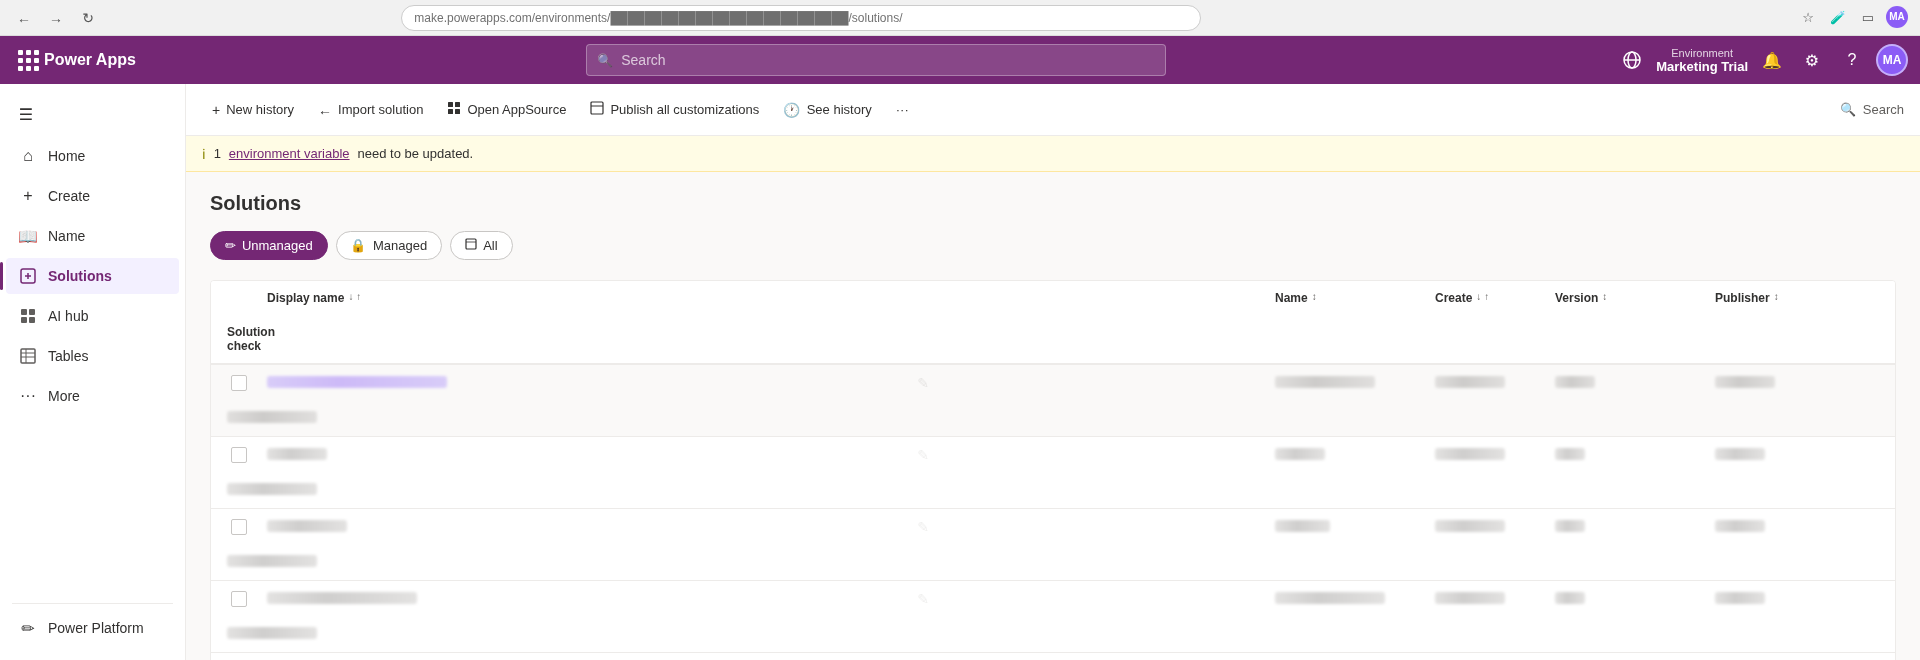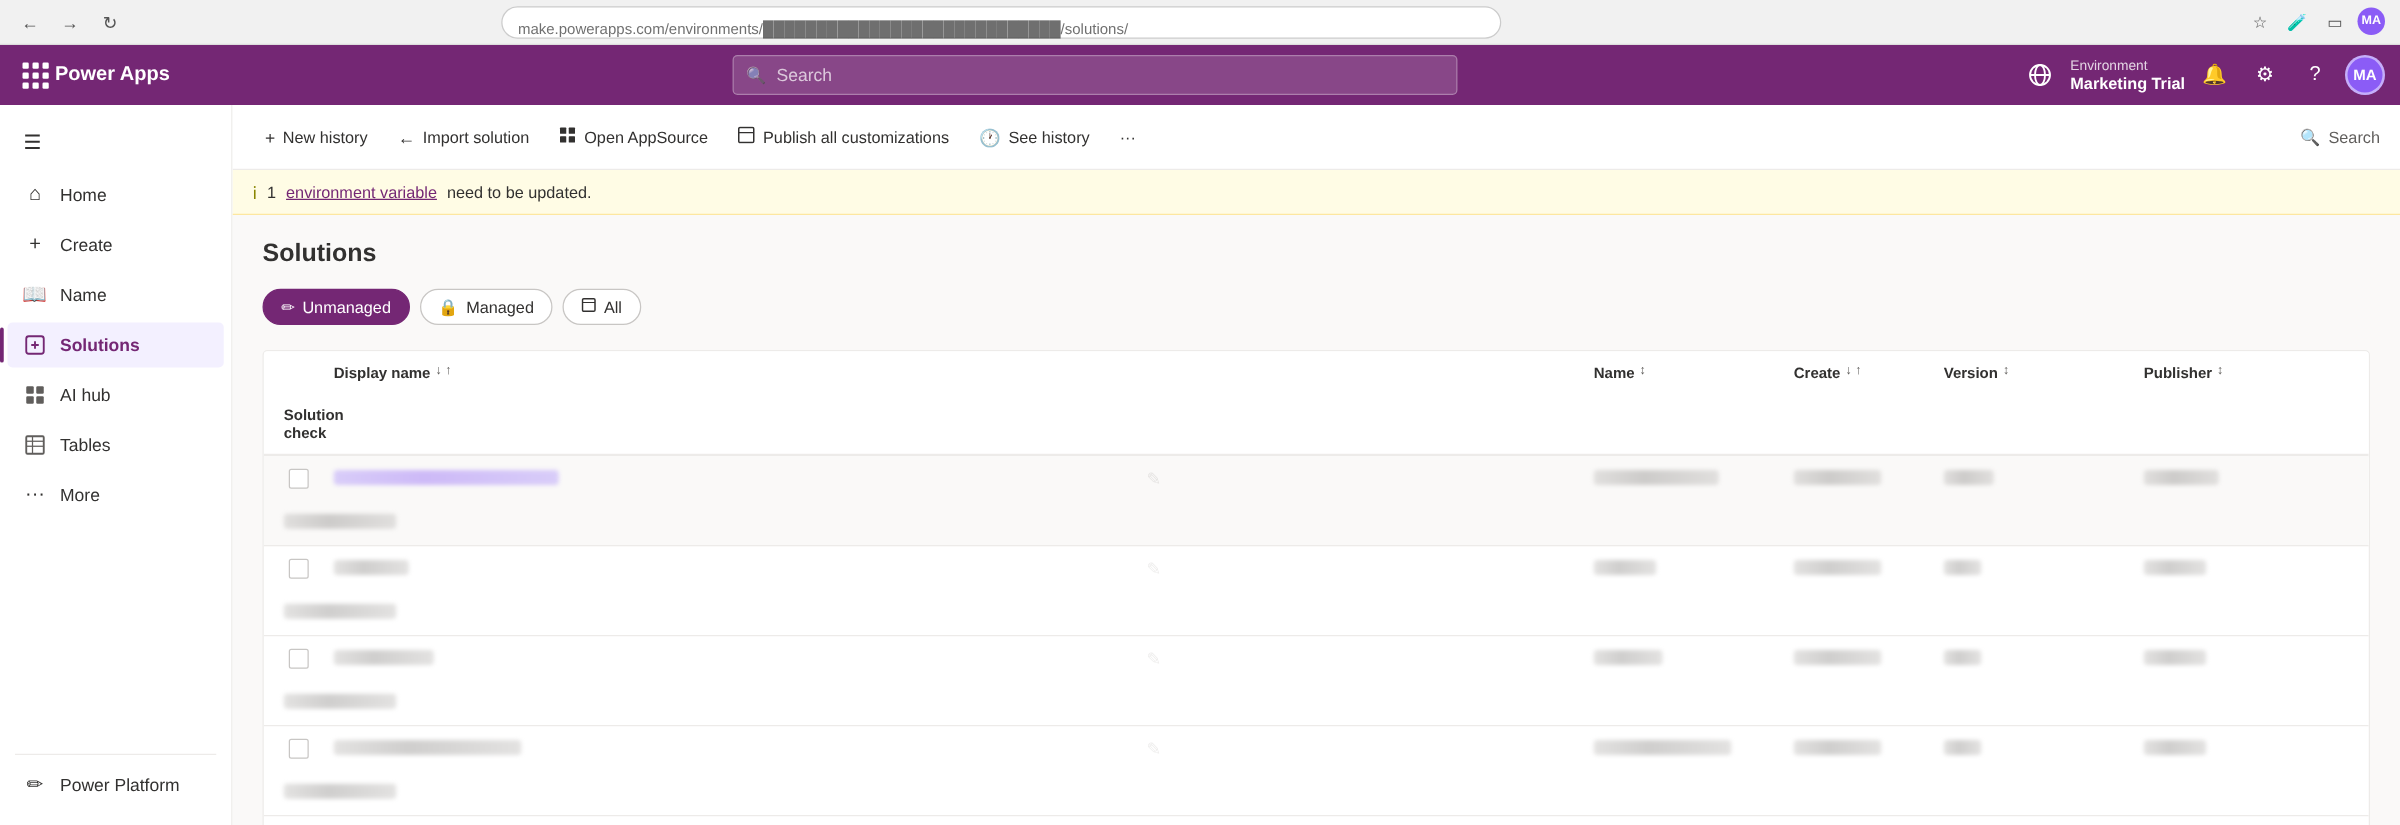--- a/index.html
+++ b/index.html
@@ -25,21 +25,21 @@
       color: #555;
       font-size: 14px;
     }
     .browser-address-bar {
       flex: 1;
       height: 26px;
       background: white;
       border: 1px solid #ccc;
       border-radius: 13px;
       display: flex;
-      align-items: flex-end;
+      align-items: center;
       padding: 0 12px;
       font-size: 12px;
       color: #333;
       max-width: 800px;
       margin: 0 auto;
     }
     .browser-address-bar span { opacity: 0.7; }
     .browser-actions { display: flex; gap: 6px; margin-left: auto; }
     .browser-action-btn {
       width: 24px; height: 24px;
@@ -108,21 +108,21 @@
       flex: 1;
     }
     .search-bar-top input::placeholder { color: rgba(255,255,255,0.7); }
     .topbar-right {
       display: flex;
       align-items: center;
       gap: 8px;
       margin-left: auto;
     }
     .env-info {
-      text-align: left;
+      text-align: center;
       color: white;
       font-size: 11px;
     }
     .env-label { opacity: 0.8; }
     .env-name { font-weight: 600; font-size: 13px; }
     .topbar-icon-btn {
       width: 32px; height: 32px;
       border-radius: 50%;
       background: none;
       border: none;

